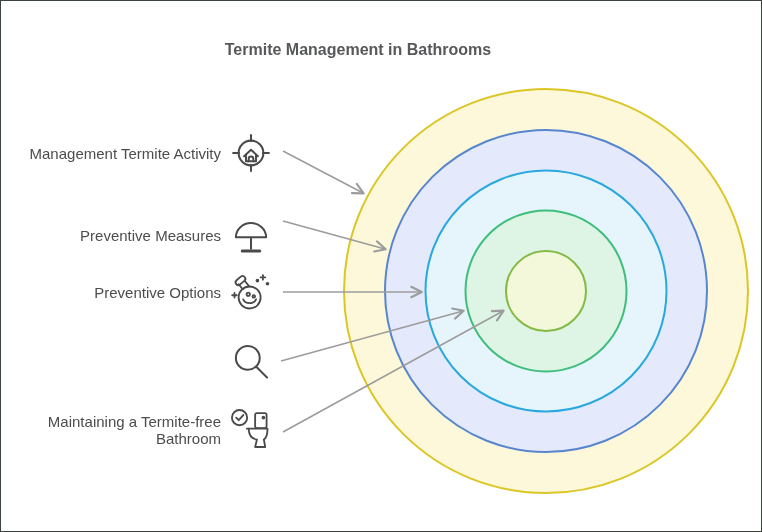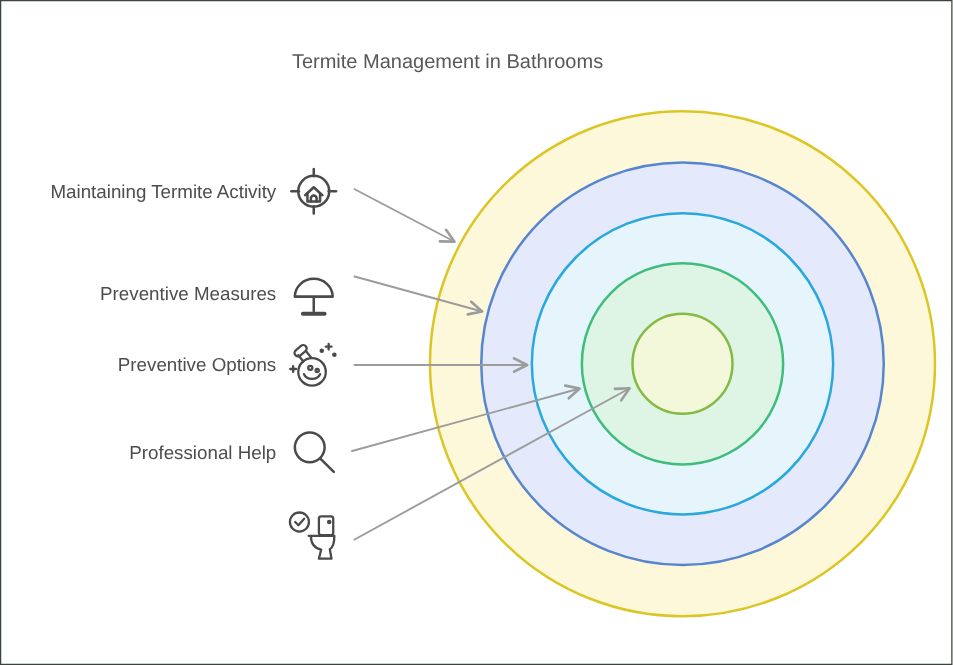--- a/index.html
+++ b/index.html
@@ -12,20 +12,21 @@
     overflow:hidden;
     font-family:"Liberation Sans", sans-serif;
   }
   #diagram-svg { position:absolute; left:0; top:0; z-index:0; }
   .title {
     position:absolute; left:107px; top:40px; width:500px;
     text-align:center;
     font-size:16px;
     color:var(--title-color,#57585a);
     z-index:2;
+    font-weight:bold;
   }
   .item {
     position:absolute; left:0; width:272px; height:48px;
     display:flex; align-items:center; justify-content:flex-end;
     gap:8px; z-index:2;
   }
   .item-label {
     text-align:right;
     font-size:15px; line-height:17px;
     color:var(--label-color,#4c4d4f);
@@ -63,21 +64,21 @@
       <line x1="282" y1="220" x2="384" y2="248" stroke="#9c9c9c" stroke-width="1.5" marker-end="url(#arrowhead)"></line>
       <line x1="282" y1="291" x2="420" y2="291" stroke="#9c9c9c" stroke-width="1.5" marker-end="url(#arrowhead)"></line>
       <line x1="280" y1="360" x2="462" y2="310" stroke="#9c9c9c" stroke-width="1.5" marker-end="url(#arrowhead)"></line>
       <line x1="282" y1="431" x2="502" y2="310" stroke="#9c9c9c" stroke-width="1.5" marker-end="url(#arrowhead)"></line>
     </g>
 </svg>
 
 <div class="title">Termite Management in Bathrooms</div>
 
 <div class="item" style="top:128px">
-  <div class="item-label">Maintaining Termite Activity</div>
+  <div class="item-label">Management Termite Activity</div>
   <div class="item-icon">
     <svg width="44" height="44" viewBox="0 0 48 48" stroke-width="2.2">
       <circle cx="24" cy="24" r="13.5"></circle>
       <line x1="24" y1="4.5" x2="24" y2="11"></line>
       <line x1="24" y1="37" x2="24" y2="43.5"></line>
       <line x1="4.5" y1="24" x2="11" y2="24"></line>
       <line x1="37" y1="24" x2="43.5" y2="24"></line>
       <path d="M16.5,27.5 L24,20.5 L31.5,27.5"></path>
       <path d="M18.5,26 V33 H29.5 V26"></path>
       <path d="M21.5,33 v-2.8 a2.5,2.5 0 0 1 5,0 V33"></path>
@@ -109,30 +110,31 @@
       <path d="M15.5,32 a7.5,6.5 0 0 0 14,0"></path>
       <path d="M37,5.5 v5 M34.5,8 h5"></path>
       <circle cx="31" cy="11.5" r="1"></circle>
       <circle cx="42" cy="15" r="1"></circle>
       <path d="M6,25 v5 M3.5,27.5 h5"></path>
     </svg>
   </div>
 </div>
 
 <div class="item" style="top:337px">
-  <div class="item-label">Professional Help</div>
   <div class="item-icon">
     <svg width="44" height="44" viewBox="0 0 48 48" stroke-width="2.2">
       <circle cx="20.5" cy="19.5" r="13"></circle>
       <line x1="30" y1="29.5" x2="41.5" y2="41"></line>
     </svg>
   </div>
 </div>
 
 <div class="item" style="top:405px">
+  <div class="item-label">Maintaining a Termite-free
+Bathroom</div>
   <div class="item-icon">
     <svg width="44" height="44" viewBox="0 0 48 48" stroke-width="2">
       <circle cx="11.5" cy="10.5" r="8.3"></circle>
       <path d="M7.8,10.5 l2.8,2.8 l5,-5.6"></path>
       <rect x="28.5" y="5.5" width="12.5" height="16.5" rx="2"></rect>
       <circle cx="37.5" cy="10.5" r="1"></circle>
       <path d="M19.5,22.5 h21.5"></path>
       <path d="M21.5,22.5 c0,7 3.5,11 9,12 l-2,8 h11 l-1.5,-8.2 c2.8,-1.6 4,-5.3 4,-11.8"></path>
     </svg>
   </div>

